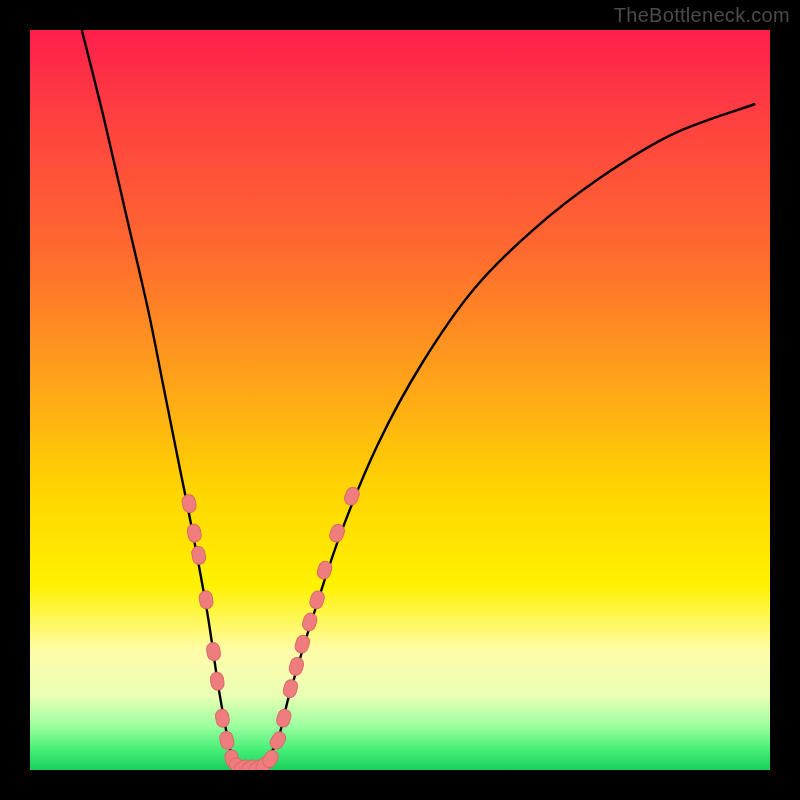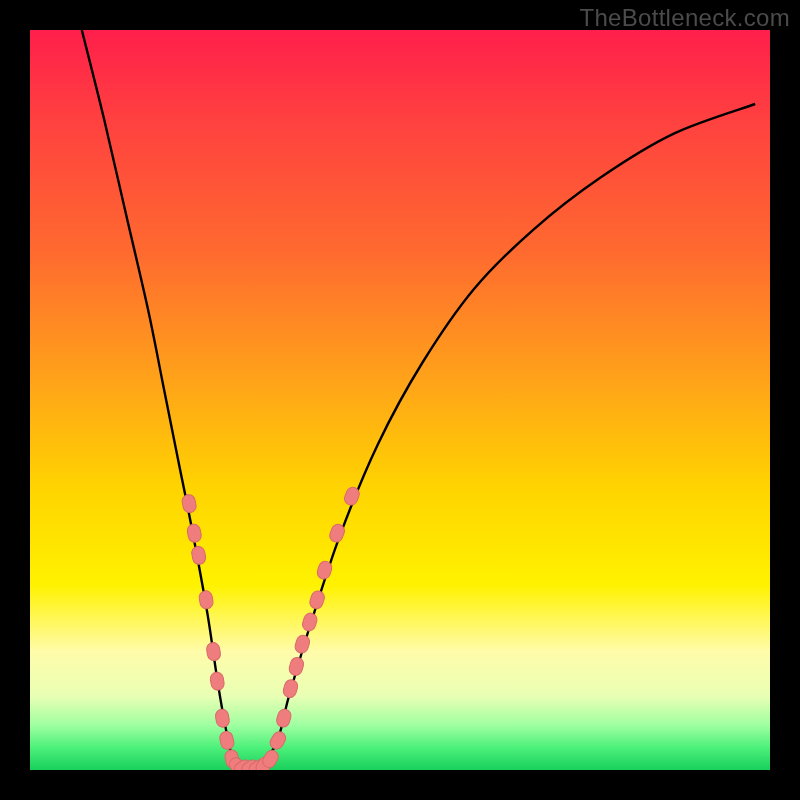--- a/index.html
+++ b/index.html
@@ -36,21 +36,21 @@
       #e9ffb4 90%,
       #9effa0 94%,
       #4cf07a 97%,
       #18d05c 100%);
   }
   .watermark {
     position: absolute;
     top: 4px;
     right: 10px;
     color: #4b4b4b;
-    font-size: 24px;
+    font-size: 20px;
     letter-spacing: 0.3px;
     font-weight: 500;
     user-select: none;
   }
   svg.curve {
     position: absolute;
     left: 0;
     top: 0;
     width: 740px;
     height: 740px;

